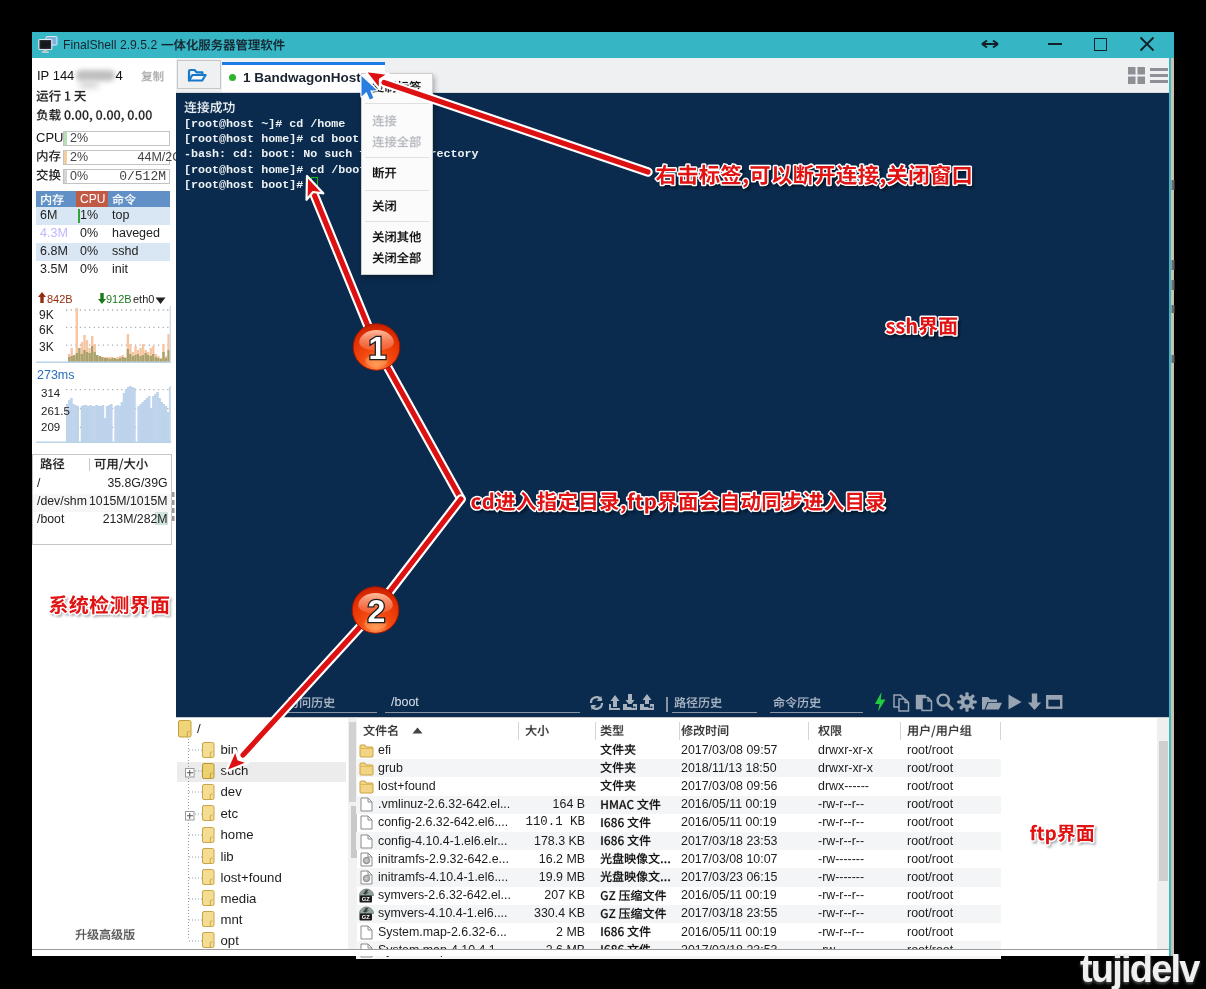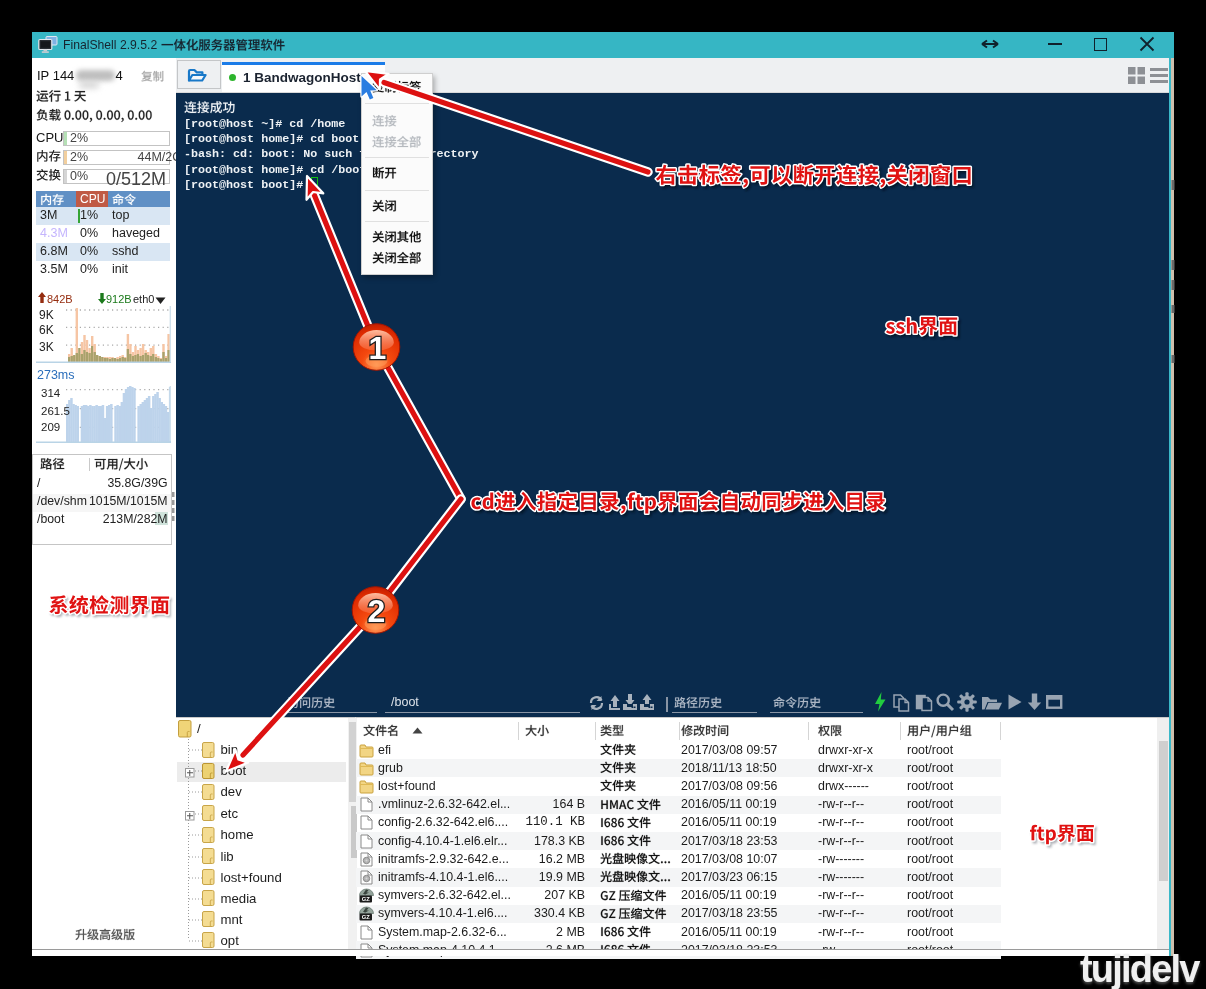--- a/index.html
+++ b/index.html
@@ -51,32 +51,32 @@
 <div style="position:absolute;left:63px;top:150px;width:107px;height:15px;background:#fff;border:1px solid #c3c3c3;"></div>
 <div style="position:absolute;left:64px;top:151px;width:2.5px;height:13px;background:#f2cf9e;"></div>
 <div style="position:absolute;left:70px;top:150.9px;font-family:'Liberation Sans',sans-serif;font-size:12.5px;color:#444;font-weight:400;line-height:1;white-space:pre;">2%</div>
 <div style="position:absolute;left:166px;top:150.9px;font-family:'Liberation Sans',sans-serif;font-size:12.5px;color:#444;font-weight:400;line-height:1;white-space:pre;transform:translateX(-100%);margin-left:16px;">44M/2G</div>
 <svg style="position:absolute;left:36.0px;top:165.4px;overflow:visible" width="27" height="18">
     <path transform="translate(0.0,14.6)" d="M8.0 -5.3 9.2 -5.0Q8.5 -3.3 7.4 -2.1Q6.3 -0.9 4.7 -0.2Q3.2 0.6 1.3 1.1Q1.2 0.9 1.1 0.7Q1.0 0.5 0.8 0.3Q0.7 0.1 0.6 0.0Q2.4 -0.4 3.9 -1.0Q5.4 -1.7 6.4 -2.8Q7.5 -3.8 8.0 -5.3ZM3.9 -7.5 5.0 -7.0Q4.6 -6.5 4.0 -5.9Q3.5 -5.4 2.9 -4.9Q2.3 -4.5 1.7 -4.1Q1.6 -4.2 1.4 -4.4Q1.3 -4.6 1.1 -4.7Q0.9 -4.9 0.8 -5.0Q1.3 -5.3 1.9 -5.7Q2.5 -6.1 3.0 -6.5Q3.5 -7.0 3.9 -7.5ZM4.5 -5.3Q5.4 -3.2 7.2 -1.9Q9.1 -0.5 12.0 -0.1Q11.9 0.0 11.7 0.2Q11.6 0.4 11.5 0.6Q11.3 0.8 11.2 1.0Q9.3 0.6 7.8 -0.2Q6.3 -0.9 5.2 -2.1Q4.1 -3.3 3.5 -4.9ZM0.8 -8.9H11.7V-7.7H0.8ZM7.6 -6.8 8.5 -7.5Q9.1 -7.1 9.7 -6.7Q10.3 -6.2 10.9 -5.7Q11.4 -5.2 11.8 -4.8L10.8 -4.1Q10.5 -4.4 9.9 -4.9Q9.4 -5.4 8.8 -5.9Q8.2 -6.4 7.6 -6.8ZM5.1 -10.3 6.3 -10.7Q6.5 -10.3 6.8 -9.8Q7.0 -9.4 7.2 -9.0L6.0 -8.6Q5.9 -8.9 5.6 -9.4Q5.4 -9.9 5.1 -10.3Z M12.9 -4.0Q13.6 -4.2 14.6 -4.5Q15.7 -4.8 16.7 -5.1L16.9 -4.0Q15.9 -3.7 14.9 -3.4Q14.0 -3.1 13.2 -2.9ZM13.0 -8.1H16.7V-7.0H13.0ZM14.4 -10.5H15.6V-0.4Q15.6 0.1 15.5 0.4Q15.4 0.6 15.1 0.8Q14.9 0.9 14.5 0.9Q14.1 1.0 13.5 1.0Q13.5 0.8 13.4 0.4Q13.3 0.1 13.2 -0.2Q13.5 -0.1 13.8 -0.1Q14.1 -0.1 14.2 -0.2Q14.4 -0.2 14.4 -0.4ZM18.9 -9.5H22.5V-8.5H18.9ZM19.2 -10.6 20.3 -10.3Q19.9 -9.3 19.2 -8.3Q18.5 -7.3 17.5 -6.4Q17.4 -6.6 17.2 -6.7Q17.1 -6.9 17.0 -7.0Q16.8 -7.2 16.7 -7.3Q17.3 -7.8 17.8 -8.3Q18.2 -8.9 18.6 -9.5Q18.9 -10.0 19.2 -10.6ZM22.1 -9.5H22.4L22.6 -9.5L23.4 -9.0Q23.1 -8.6 22.8 -8.1Q22.4 -7.7 22.1 -7.2Q21.7 -6.8 21.4 -6.5Q21.2 -6.6 21.0 -6.8Q20.7 -6.9 20.5 -7.0Q20.8 -7.3 21.1 -7.7Q21.5 -8.1 21.7 -8.5Q22.0 -8.9 22.1 -9.2ZM16.7 -3.7H24.5V-2.7H16.7ZM17.5 -7.4H23.6V-3.4H22.5V-6.5H18.7V-3.4H17.5ZM21.1 -3.0Q21.4 -2.3 21.9 -1.7Q22.5 -1.1 23.2 -0.7Q23.9 -0.2 24.7 0.1Q24.5 0.2 24.3 0.5Q24.1 0.8 24.0 1.0Q23.1 0.7 22.4 0.1Q21.7 -0.4 21.1 -1.2Q20.5 -1.9 20.1 -2.7ZM20.1 -6.7H21.2V-5.1Q21.2 -4.5 21.1 -3.9Q21.0 -3.3 20.8 -2.7Q20.5 -2.0 20.1 -1.4Q19.6 -0.7 18.8 -0.1Q18.0 0.5 16.8 1.1Q16.7 0.9 16.4 0.6Q16.2 0.4 16.0 0.2Q17.2 -0.2 17.9 -0.8Q18.7 -1.3 19.1 -1.9Q19.5 -2.5 19.7 -3.0Q19.9 -3.6 20.0 -4.1Q20.1 -4.7 20.1 -5.1Z" fill="#222"></path>
   </svg>
 <div style="position:absolute;left:63px;top:169px;width:107px;height:15px;background:#fff;border:1px solid #c3c3c3;"></div>
 <div style="position:absolute;left:64px;top:170px;width:2.5px;height:13px;background:#d5d5d5;"></div>
 <div style="position:absolute;left:70px;top:169.9px;font-family:'Liberation Sans',sans-serif;font-size:12.5px;color:#444;font-weight:400;line-height:1;white-space:pre;">0%</div>
-<div style="position:absolute;left:166px;top:169.9px;font-family:Liberation Sans, sans-serif;font-size:18px;color:#444;font-weight:400;line-height:1;white-space:pre;transform:translateX(-100%);">0/512M</div>
+<div style="position:absolute;left:166px;top:169.9px;font-family:Liberation Mono, monospace;font-size:13px;color:#444;font-weight:400;line-height:1;white-space:pre;transform:translateX(-100%);">0/512M</div>
 <div style="position:absolute;left:36px;top:191px;width:134px;height:16px;background:#6090c5;"></div>
 <div style="position:absolute;left:76px;top:191px;width:32px;height:16px;background:#c05a45;"></div>
 <svg style="position:absolute;left:40.0px;top:189.5px;overflow:visible" width="26" height="18">
     <path transform="translate(0.1,14.0)" d="M5.3 -5.1 6.2 -5.7Q6.6 -5.3 7.1 -4.9Q7.6 -4.4 8.1 -4.0Q8.5 -3.5 8.9 -3.1Q9.3 -2.6 9.6 -2.3L8.7 -1.6Q8.4 -1.9 8.0 -2.3Q7.6 -2.8 7.2 -3.3Q6.7 -3.7 6.3 -4.2Q5.8 -4.7 5.3 -5.1ZM5.4 -10.1H6.6V-7.5Q6.6 -7.0 6.5 -6.3Q6.5 -5.7 6.3 -5.0Q6.1 -4.4 5.7 -3.7Q5.3 -3.1 4.7 -2.5Q4.1 -1.9 3.2 -1.4Q3.2 -1.5 3.0 -1.7Q2.9 -1.8 2.7 -2.0Q2.6 -2.1 2.4 -2.2Q3.3 -2.7 3.8 -3.2Q4.4 -3.7 4.7 -4.3Q5.0 -4.8 5.2 -5.4Q5.3 -6.0 5.4 -6.5Q5.4 -7.1 5.4 -7.6ZM1.1 -8.1H10.3V-7.0H2.3V1.0H1.1ZM9.8 -8.1H10.9V-0.4Q10.9 0.1 10.8 0.4Q10.6 0.7 10.3 0.8Q10.0 1.0 9.4 1.0Q8.8 1.0 8.0 1.0Q8.0 0.9 7.9 0.6Q7.9 0.4 7.8 0.2Q7.7 0.0 7.6 -0.1Q8.0 -0.1 8.4 -0.1Q8.8 -0.1 9.1 -0.1Q9.4 -0.1 9.5 -0.1Q9.7 -0.1 9.7 -0.2Q9.8 -0.2 9.8 -0.4Z M16.1 -3.2H23.5V-2.2H16.1ZM17.1 -6.3H21.9V-5.3H17.1ZM19.3 -4.2H20.5V-0.3Q20.5 0.2 20.3 0.5Q20.2 0.7 19.9 0.8Q19.6 1.0 19.0 1.0Q18.5 1.0 17.8 1.0Q17.7 0.8 17.6 0.5Q17.5 0.2 17.4 -0.1Q17.8 -0.1 18.1 -0.1Q18.4 -0.0 18.7 -0.0Q18.9 -0.1 19.0 -0.1Q19.2 -0.1 19.3 -0.1Q19.3 -0.2 19.3 -0.3ZM21.6 -6.3H21.9L22.1 -6.4L22.8 -5.8Q22.4 -5.4 21.9 -5.0Q21.5 -4.5 20.9 -4.2Q20.4 -3.8 19.9 -3.5Q19.8 -3.7 19.6 -3.8Q19.4 -4.0 19.3 -4.2Q19.7 -4.4 20.2 -4.7Q20.6 -5.1 21.0 -5.4Q21.3 -5.8 21.6 -6.1ZM12.7 -8.6H23.3V-7.5H12.7ZM16.5 -10.1 17.7 -9.9Q17.3 -8.4 16.6 -7.1Q16.0 -5.7 15.0 -4.5Q14.1 -3.3 12.9 -2.4Q12.8 -2.6 12.7 -2.8Q12.6 -3.0 12.5 -3.2Q12.4 -3.4 12.3 -3.5Q13.1 -4.1 13.8 -4.8Q14.5 -5.6 15.0 -6.5Q15.5 -7.3 15.9 -8.3Q16.3 -9.2 16.5 -10.1ZM14.2 -5.2H15.3V1.0H14.2Z" fill="#fff" stroke="#fff" stroke-width="0.15" stroke-linejoin="round" paint-order="stroke"></path>
   </svg>
 <div style="position:absolute;left:80px;top:193.3px;font-family:'Liberation Sans',sans-serif;font-size:12px;color:#fff;font-weight:400;line-height:1;white-space:pre;">CPU</div>
 <svg style="position:absolute;left:112.0px;top:189.5px;overflow:visible" width="26" height="18">
     <path transform="translate(0.1,14.0)" d="M3.5 -7.0H8.4V-6.0H3.5ZM1.9 -5.1H5.3V-0.9H1.9V-1.9H4.2V-4.1H1.9ZM6.4 -5.1H9.9V-4.1H7.5V1.0H6.4ZM9.5 -5.1H10.6V-1.7Q10.6 -1.3 10.5 -1.1Q10.4 -0.8 10.1 -0.7Q9.9 -0.6 9.4 -0.6Q9.0 -0.5 8.3 -0.5Q8.3 -0.8 8.2 -1.1Q8.1 -1.4 8.0 -1.6Q8.5 -1.6 8.8 -1.6Q9.2 -1.6 9.3 -1.6Q9.4 -1.6 9.5 -1.6Q9.5 -1.7 9.5 -1.8ZM1.4 -5.1H2.5V0.1H1.4ZM6.1 -10.3 7.0 -9.6Q6.5 -9.0 5.8 -8.4Q5.1 -7.8 4.4 -7.3Q3.6 -6.7 2.7 -6.3Q1.8 -5.9 1.0 -5.6Q0.9 -5.9 0.7 -6.2Q0.5 -6.5 0.3 -6.7Q1.2 -6.9 2.0 -7.3Q2.9 -7.6 3.6 -8.1Q4.4 -8.6 5.0 -9.2Q5.6 -9.7 6.1 -10.3ZM6.6 -9.6Q7.0 -9.1 7.5 -8.7Q8.1 -8.3 8.7 -7.9Q9.4 -7.5 10.2 -7.2Q10.9 -6.9 11.7 -6.8Q11.5 -6.6 11.4 -6.4Q11.2 -6.2 11.1 -6.0Q10.9 -5.8 10.8 -5.7Q10.1 -5.9 9.3 -6.3Q8.6 -6.6 7.9 -7.1Q7.2 -7.5 6.6 -8.1Q6.0 -8.6 5.6 -9.2Z M15.6 -1.7 16.4 -2.5Q16.9 -2.2 17.4 -1.9Q18.0 -1.6 18.5 -1.2Q19.1 -0.9 19.6 -0.5Q20.1 -0.2 20.4 0.1L19.6 1.1Q19.2 0.8 18.8 0.4Q18.3 0.1 17.7 -0.3Q17.2 -0.7 16.6 -1.0Q16.1 -1.4 15.6 -1.7ZM14.0 -4.6H21.4V-3.5H14.0ZM16.8 -6.6 17.6 -7.2Q17.9 -7.0 18.2 -6.7Q18.6 -6.3 18.9 -6.0Q19.2 -5.7 19.4 -5.5L18.5 -4.7Q18.3 -5.0 18.0 -5.3Q17.8 -5.6 17.4 -6.0Q17.1 -6.3 16.8 -6.6ZM18.5 -9.6Q18.9 -9.1 19.5 -8.6Q20.1 -8.1 20.9 -7.7Q21.6 -7.2 22.3 -6.8Q23.1 -6.4 23.8 -6.2Q23.6 -6.1 23.5 -5.9Q23.3 -5.7 23.1 -5.5Q23.0 -5.3 22.9 -5.1Q22.2 -5.5 21.5 -5.9Q20.8 -6.3 20.0 -6.8Q19.3 -7.4 18.7 -7.9Q18.0 -8.5 17.5 -9.1ZM18.1 -10.2 19.1 -9.7Q18.4 -8.7 17.4 -7.9Q16.5 -7.0 15.4 -6.3Q14.3 -5.6 13.2 -5.1Q13.0 -5.3 12.8 -5.6Q12.6 -5.9 12.4 -6.1Q13.5 -6.5 14.5 -7.2Q15.6 -7.8 16.5 -8.6Q17.5 -9.4 18.1 -10.2ZM21.2 -4.6H21.4L21.6 -4.7L22.4 -4.2Q21.9 -3.6 21.3 -3.0Q20.6 -2.3 19.9 -1.6Q19.2 -0.9 18.6 -0.3L17.6 -0.9Q18.0 -1.3 18.6 -1.8Q19.1 -2.3 19.5 -2.8Q20.0 -3.3 20.5 -3.7Q20.9 -4.2 21.2 -4.5Z" fill="#fff" stroke="#fff" stroke-width="0.15" stroke-linejoin="round" paint-order="stroke"></path>
   </svg>
 <div style="position:absolute;left:36px;top:207px;width:134px;height:18px;background:#d9e6f3;"></div>
-<div style="position:absolute;left:40px;top:209.4px;font-family:'Liberation Sans',sans-serif;font-size:12.5px;color:#222;font-weight:400;line-height:1;white-space:pre;">3M</div>
+<div style="position:absolute;left:40px;top:209.4px;font-family:'Liberation Sans',sans-serif;font-size:12.5px;color:#222;font-weight:400;line-height:1;white-space:pre;">6M</div>
 <div style="position:absolute;left:80px;top:209.4px;font-family:'Liberation Sans',sans-serif;font-size:12.5px;color:#222;font-weight:400;line-height:1;white-space:pre;">1%</div>
 <div style="position:absolute;left:112px;top:209.4px;font-family:'Liberation Sans',sans-serif;font-size:12.5px;color:#222;font-weight:400;line-height:1;white-space:pre;">top</div>
 <div style="position:absolute;left:36px;top:225px;width:134px;height:18px;background:#fff;"></div>
 <div style="position:absolute;left:40px;top:227.4px;font-family:'Liberation Sans',sans-serif;font-size:12.5px;color:#c4b5fd;font-weight:400;line-height:1;white-space:pre;">4.3M</div>
 <div style="position:absolute;left:80px;top:227.4px;font-family:'Liberation Sans',sans-serif;font-size:12.5px;color:#222;font-weight:400;line-height:1;white-space:pre;">0%</div>
 <div style="position:absolute;left:112px;top:227.4px;font-family:'Liberation Sans',sans-serif;font-size:12.5px;color:#222;font-weight:400;line-height:1;white-space:pre;">haveged</div>
 <div style="position:absolute;left:36px;top:243px;width:134px;height:18px;background:#d9e6f3;"></div>
 <div style="position:absolute;left:40px;top:245.4px;font-family:'Liberation Sans',sans-serif;font-size:12.5px;color:#222;font-weight:400;line-height:1;white-space:pre;">6.8M</div>
 <div style="position:absolute;left:80px;top:245.4px;font-family:'Liberation Sans',sans-serif;font-size:12.5px;color:#222;font-weight:400;line-height:1;white-space:pre;">0%</div>
 <div style="position:absolute;left:112px;top:245.4px;font-family:'Liberation Sans',sans-serif;font-size:12.5px;color:#222;font-weight:400;line-height:1;white-space:pre;">sshd</div>
@@ -431,21 +431,21 @@
 <path d="M8.3 15.5 V11 Q8.3 10 9.3 10 H10.5" fill="none" stroke="#c8a548" stroke-width="0.9"></path>
   </svg>
 <div style="position:absolute;left:220.5px;top:743.3px;font-family:'Liberation Sans',sans-serif;font-size:13.2px;color:#1c1c1c;font-weight:400;line-height:1;white-space:pre;">bin</div>
 <svg style="position:absolute;left:189px;top:770.0px" width="14" height="2">
     <line x1="0" y1="1" x2="13" y2="1" stroke="#9a9a9a" stroke-width="1" stroke-dasharray="1,2"></line>
   </svg>
 <svg style="position:absolute;left:202px;top:762.5px" width="13.5" height="17">
 <rect x="0.5" y="0.5" width="11.5" height="15" rx="1.5" fill="#ecd172" stroke="#bb9532"></rect>
 <path d="M8.3 15.5 V11 Q8.3 10 9.3 10 H10.5" fill="none" stroke="#bb9532" stroke-width="0.9"></path>
   </svg>
-<div style="position:absolute;left:220.5px;top:764.3px;font-family:'Liberation Sans',sans-serif;font-size:13.2px;color:#1c1c1c;font-weight:400;line-height:1;white-space:pre;">boot</div>
+<div style="position:absolute;left:220.5px;top:764.3px;font-family:'Liberation Sans',sans-serif;font-size:13.2px;color:#1c1c1c;font-weight:400;line-height:1;white-space:pre;">such</div>
 <svg style="position:absolute;left:189px;top:791.0px" width="14" height="2">
     <line x1="0" y1="1" x2="13" y2="1" stroke="#9a9a9a" stroke-width="1" stroke-dasharray="1,2"></line>
   </svg>
 <svg style="position:absolute;left:202px;top:783.5px" width="13.5" height="17">
 <rect x="0.5" y="0.5" width="11.5" height="15" rx="1.5" fill="#f4dc92" stroke="#c8a548"></rect>
 <path d="M8.3 15.5 V11 Q8.3 10 9.3 10 H10.5" fill="none" stroke="#c8a548" stroke-width="0.9"></path>
   </svg>
 <div style="position:absolute;left:220.5px;top:785.3px;font-family:'Liberation Sans',sans-serif;font-size:13.2px;color:#1c1c1c;font-weight:400;line-height:1;white-space:pre;">dev</div>
 <svg style="position:absolute;left:189px;top:812.5px" width="14" height="2">
     <line x1="0" y1="1" x2="13" y2="1" stroke="#9a9a9a" stroke-width="1" stroke-dasharray="1,2"></line>

